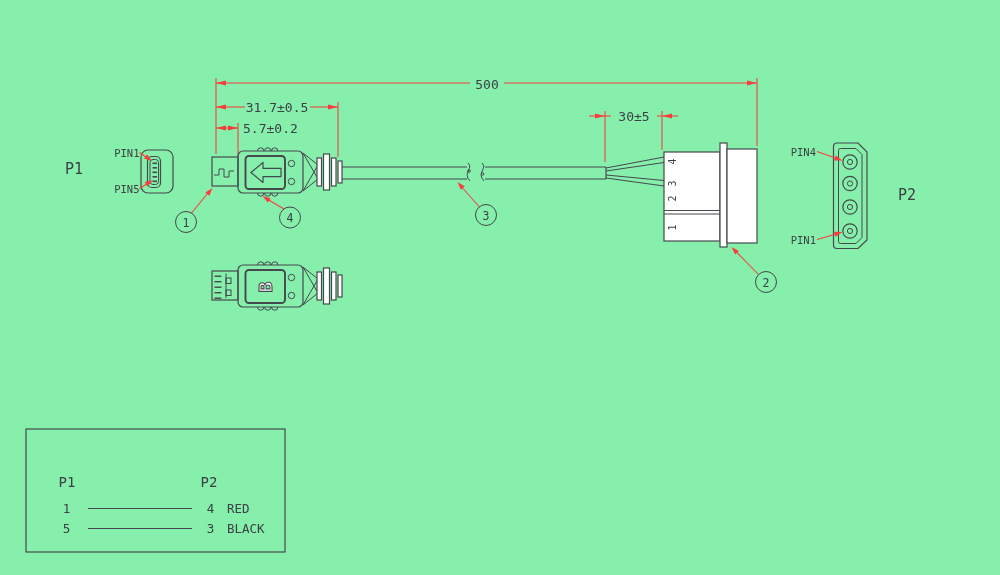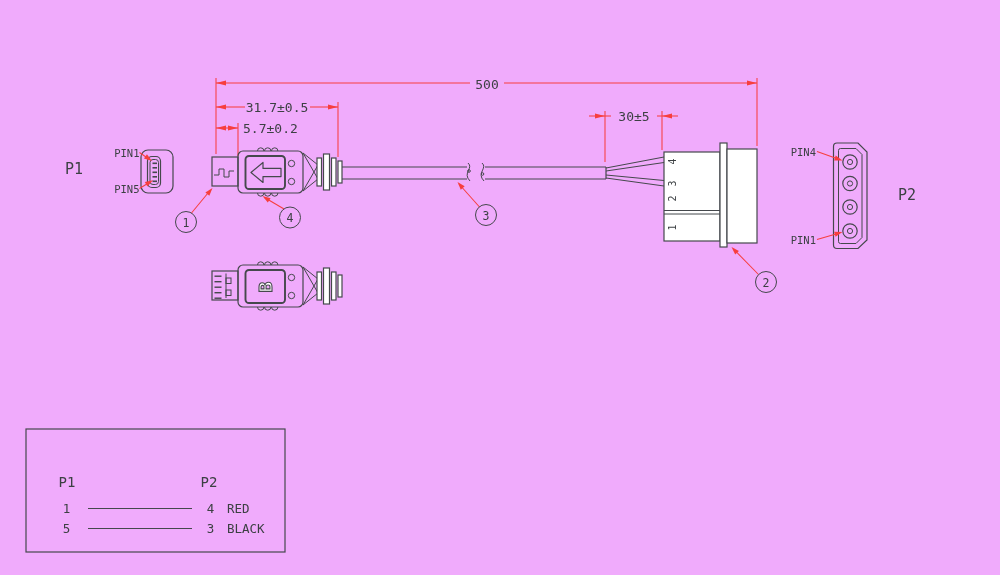--- a/index.html
+++ b/index.html
@@ -1,19 +1,19 @@
 <!DOCTYPE html>
 <html><head>
 <meta charset="utf-8">
 <style>
   html,body{margin:0;padding:0;background:#ffffff;}
   .stage{
     position:relative;
     width:1000px;height:575px;
-    background:#f0abfc;
+    background:#86efac;
     font-family:"DejaVu Sans Mono", monospace;
     overflow:hidden;
   }
   svg{display:block;}
   
   .geo{stroke:#45484c;stroke-width:1.2;fill:none;}
   .geo-thick{stroke:#45484c;stroke-width:1.9;fill:none;}
   .geo-fill{stroke:#45484c;stroke-width:1.2;fill:#ffffff;}
   .geo-thin{stroke:#45484c;stroke-width:1;fill:none;}
   .pinbar{fill:#45484c;stroke:none;}

